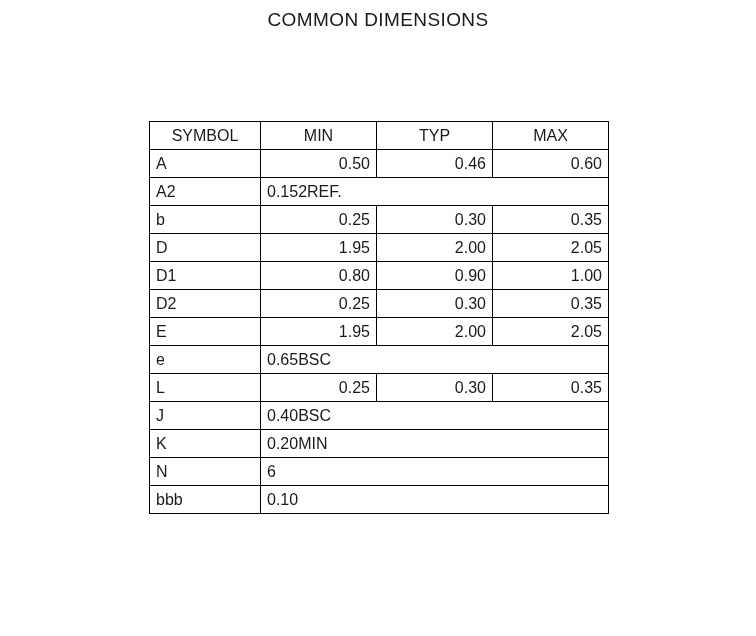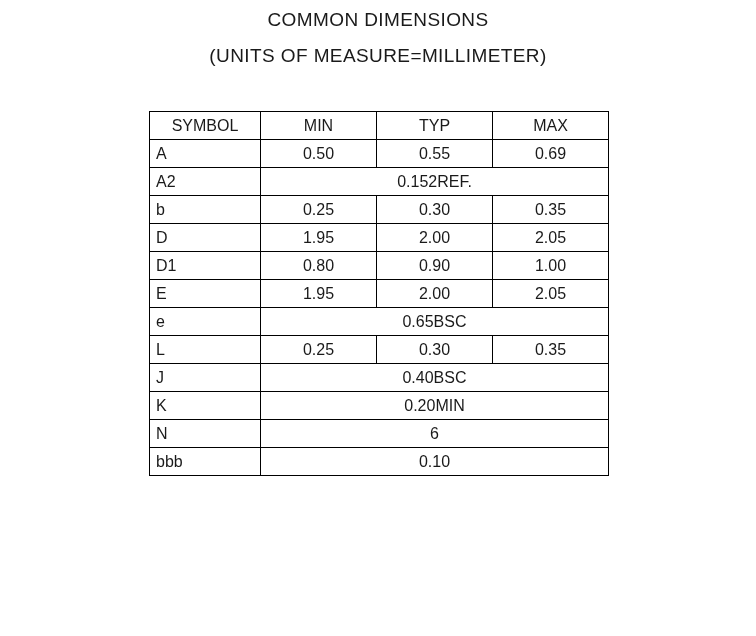--- a/index.html
+++ b/index.html
@@ -31,21 +31,21 @@
     margin-bottom: 12px;
   }
   .title-line2 {
     font-size: 19px;
     letter-spacing: 0.4px;
     line-height: 24px;
   }
   .table-wrap {
     position: absolute;
     left: 149px;
-    top: 111px;
+    top: 121px;
     width: 459px;
   }
   table.dims {
     border-collapse: collapse;
     width: 459px;
     table-layout: fixed;
     font-size: 16px;
   }
   table.dims col.c-symbol { width: 111px; }
   table.dims col.c-min { width: 116px; }
@@ -63,34 +63,32 @@
   table.dims th {
     text-align: center;
   }
   th.sym-head {
     text-align: left;
   }
   td.sym {
     text-align: left;
   }
   td.num {
-    text-align: center;
+    text-align: right;
   }
   td.span {
-    text-align: center;
   }
 </style>
 </head>
 <body>
 
 <div class="page">
 
   <div class="title-block">
     <div class="title-line1">COMMON DIMENSIONS</div>
-    <div class="title-line2">(UNITS OF MEASURE=MILLIMETER)</div>
   </div>
 
   <div class="table-wrap">
     <table class="dims">
       <colgroup>
         <col class="c-symbol">
         <col class="c-min">
         <col class="c-typ">
         <col class="c-max">
       </colgroup>
@@ -99,22 +97,22 @@
           <th class="sym-head">SYMBOL</th>
           <th>MIN</th>
           <th>TYP</th>
           <th>MAX</th>
         </tr>
       </thead>
       <tbody id="dims-body">
           <tr>
             <td class="sym">A</td>
             <td class="num">0.50</td>
-            <td class="num">0.55</td>
-            <td class="num">0.69</td>
+            <td class="num">0.46</td>
+            <td class="num">0.60</td>
           </tr>
           <tr>
             <td class="sym">A2</td>
             <td class="span" colspan="3">0.152REF.</td>
           </tr>
           <tr>
             <td class="sym">b</td>
             <td class="num">0.25</td>
             <td class="num">0.30</td>
             <td class="num">0.35</td>
@@ -123,20 +121,26 @@
             <td class="sym">D</td>
             <td class="num">1.95</td>
             <td class="num">2.00</td>
             <td class="num">2.05</td>
           </tr>
           <tr>
             <td class="sym">D1</td>
             <td class="num">0.80</td>
             <td class="num">0.90</td>
             <td class="num">1.00</td>
+          </tr>
+          <tr>
+            <td class="sym">D2</td>
+            <td class="num">0.25</td>
+            <td class="num">0.30</td>
+            <td class="num">0.35</td>
           </tr>
           <tr>
             <td class="sym">E</td>
             <td class="num">1.95</td>
             <td class="num">2.00</td>
             <td class="num">2.05</td>
           </tr>
           <tr>
             <td class="sym">e</td>
             <td class="span" colspan="3">0.65BSC</td>

